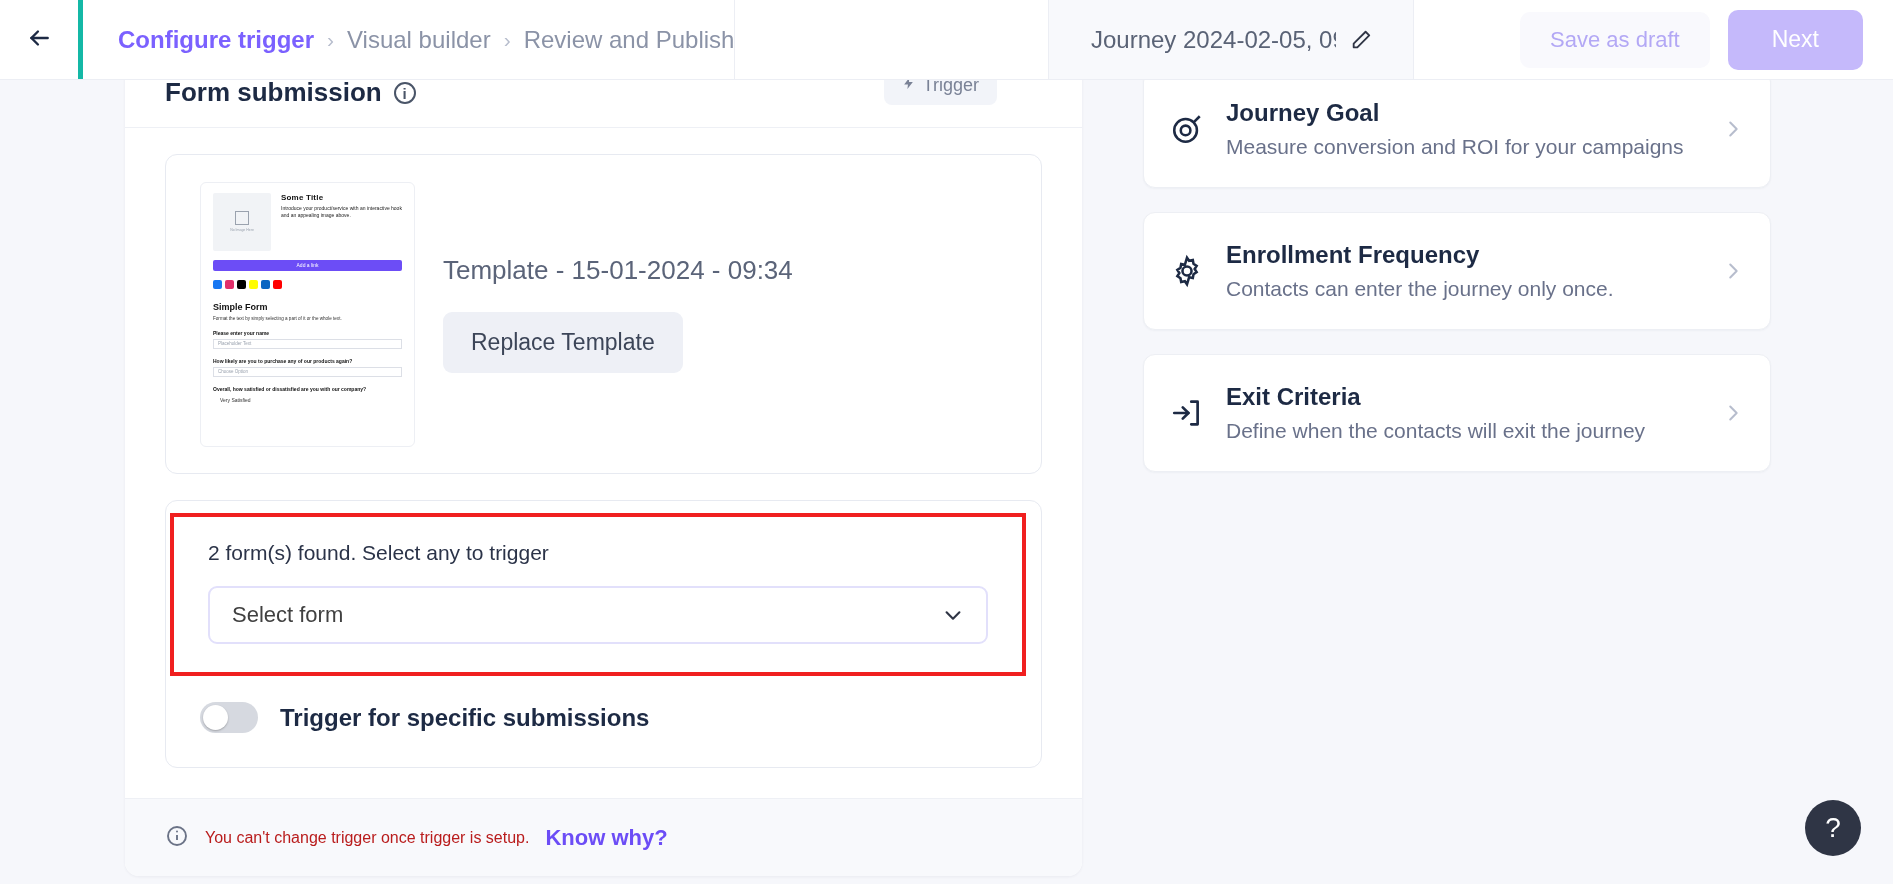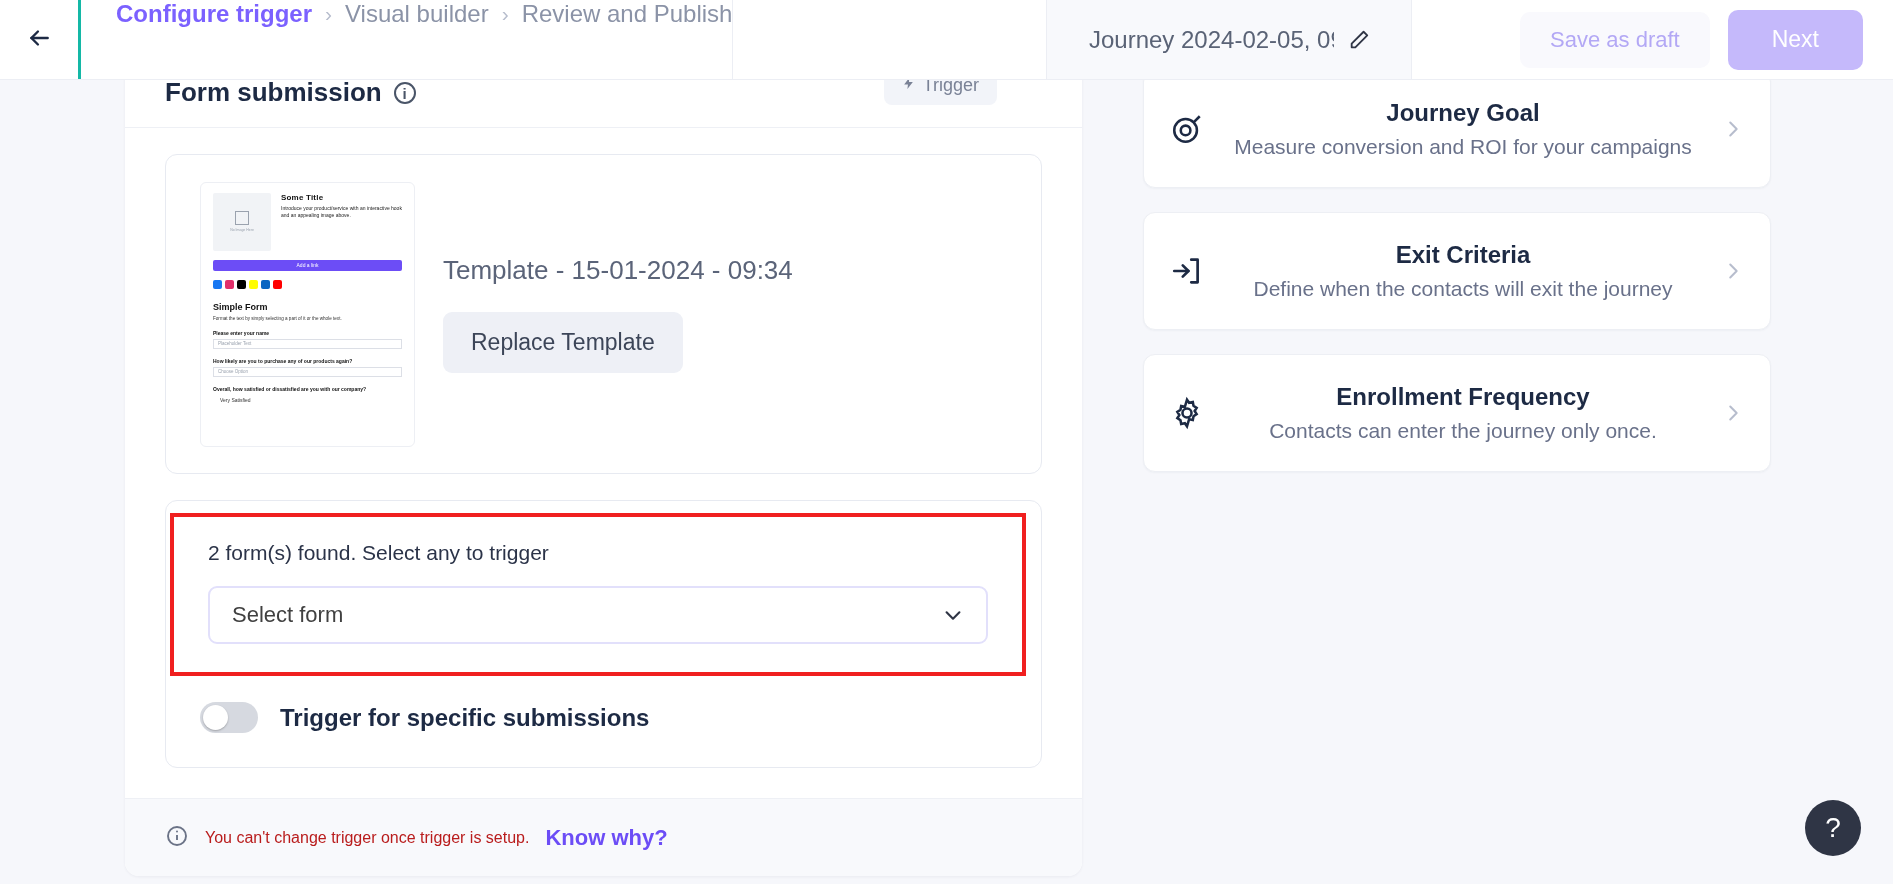--- a/index.html
+++ b/index.html
@@ -19,23 +19,23 @@
     border-bottom: 1px solid #eceef4;
     z-index: 50;
   }
   .back-btn {
     width: 78px; display: flex; align-items: center; justify-content: center;
     cursor: pointer;
   }
   .back-btn svg { width: 26px; height: 26px; }
   .crumb-zone {
     flex: 0 0 578px;
-    border-left: 3px solid #14b8a6;
+    border-left: 5px solid #14b8a6;
     border-right: 1px solid #eceef4;
-    display: flex; align-items: flex-start;
+    display: flex; align-items: center;
     padding-left: 35px;
   }
   .breadcrumb { display: flex; align-items: center; gap: 13px; }
   .crumb {
     font-size: 24px; color: #8b93a7; white-space: nowrap; cursor: pointer;
   }
   .crumb.active { color: #7b61ff; font-weight: 600; }
   .crumb-sep { font-size: 21px; color: #b7bdcd; }
 
   .spacer-zone { flex: 0 0 313px; }
@@ -204,21 +204,21 @@
     position: absolute; left: 1143px; top: -10px; width: 628px;
   }
   .side-card {
     background: #fff; border: 1px solid #edeff4; border-radius: 12px;
     height: 118px; margin-bottom: 24px;
     display: flex; align-items: center; gap: 22px;
     padding: 0 26px; cursor: pointer;
     box-shadow: 0 1px 2px rgba(30,40,70,.04);
   }
   .side-ico { width: 34px; height: 34px; flex: 0 0 auto; }
-  .side-txt { flex: 1; text-align: center; }
+  .side-txt { flex: 1; }
   .side-title { font-size: 24px; font-weight: 600; color: #1d2a44; }
   .side-desc { font-size: 21px; color: #69718a; margin-top: 8px; }
   .chev-right { width: 22px; height: 22px; flex: 0 0 auto; }
 
   .help-fab {
     position: absolute; right: 32px; bottom: 28px;
     width: 56px; height: 56px; border-radius: 50%;
     background: #2f3545; color: #fff;
     display: flex; align-items: center; justify-content: center;
     font-size: 28px; cursor: pointer;
@@ -373,52 +373,52 @@
       </span>
       <span class="chev-right">
         <svg viewBox="0 0 24 24" fill="none" stroke="#b7bdcd" stroke-width="2.2" stroke-linecap="round" stroke-linejoin="round">
             <polyline points="9,5 16,12 9,19"></polyline>
           </svg>
       </span>
     </div>
 
     <div class="side-card">
       <span class="side-ico">
+        <svg viewBox="0 0 24 24" fill="none" stroke="#1d2a44" stroke-width="1.8">
+          <circle cx="12" cy="12" r="3.2"></circle>
+          <path d="M12 2.6l1.5 2.2 2.6-.5.5 2.6 2.2 1.5-1.4 2.2 1.4 2.2-2.2 1.5-.5 2.6-2.6-.5L12 21.4l-1.5-2.2-2.6.5-.5-2.6L5.2 15.6 6.6 13.4 5.2 11.2l2.2-1.5.5-2.6 2.6.5z"></path>
+        </svg>
+      </span>
+      <span class="side-txt">
+        <span class="side-title" style="display:block">Enrollment Frequency</span>
+        <span class="side-desc" style="display:block">Contacts can enter the journey only once.</span>
+      </span>
+      <span class="chev-right">
+        <svg viewBox="0 0 24 24" fill="none" stroke="#b7bdcd" stroke-width="2.2" stroke-linecap="round" stroke-linejoin="round">
+            <polyline points="9,5 16,12 9,19"></polyline>
+          </svg>
+      </span>
+    </div>
+
+    <div class="side-card">
+      <span class="side-ico">
         <svg viewBox="0 0 24 24" fill="none" stroke="#1d2a44" stroke-width="1.9" stroke-linecap="round" stroke-linejoin="round">
           <path d="M15 4h4.5v16H15"></path>
             <line x1="3" y1="12" x2="13" y2="12"></line>
           <polyline points="9,8 13,12 9,16"></polyline>
         </svg>
       </span>
       <span class="side-txt">
         <span class="side-title" style="display:block">Exit Criteria</span>
         <span class="side-desc" style="display:block">Define when the contacts will exit the journey</span>
       </span>
       <span class="chev-right">
         <svg viewBox="0 0 24 24" fill="none" stroke="#b7bdcd" stroke-width="2.2" stroke-linecap="round" stroke-linejoin="round">
             <polyline points="9,5 16,12 9,19"></polyline>
           </svg>
       </span>
     </div>
-
-    <div class="side-card">
-      <span class="side-ico">
-        <svg viewBox="0 0 24 24" fill="none" stroke="#1d2a44" stroke-width="1.8">
-          <circle cx="12" cy="12" r="3.2"></circle>
-          <path d="M12 2.6l1.5 2.2 2.6-.5.5 2.6 2.2 1.5-1.4 2.2 1.4 2.2-2.2 1.5-.5 2.6-2.6-.5L12 21.4l-1.5-2.2-2.6.5-.5-2.6L5.2 15.6 6.6 13.4 5.2 11.2l2.2-1.5.5-2.6 2.6.5z"></path>
-        </svg>
-      </span>
-      <span class="side-txt">
-        <span class="side-title" style="display:block">Enrollment Frequency</span>
-        <span class="side-desc" style="display:block">Contacts can enter the journey only once.</span>
-      </span>
-      <span class="chev-right">
-        <svg viewBox="0 0 24 24" fill="none" stroke="#b7bdcd" stroke-width="2.2" stroke-linecap="round" stroke-linejoin="round">
-            <polyline points="9,5 16,12 9,19"></polyline>
-          </svg>
-      </span>
-    </div>
   </div>
 
   <div class="help-fab">
     <span>?</span>
   </div>
 </div>
 
 </body></html>

